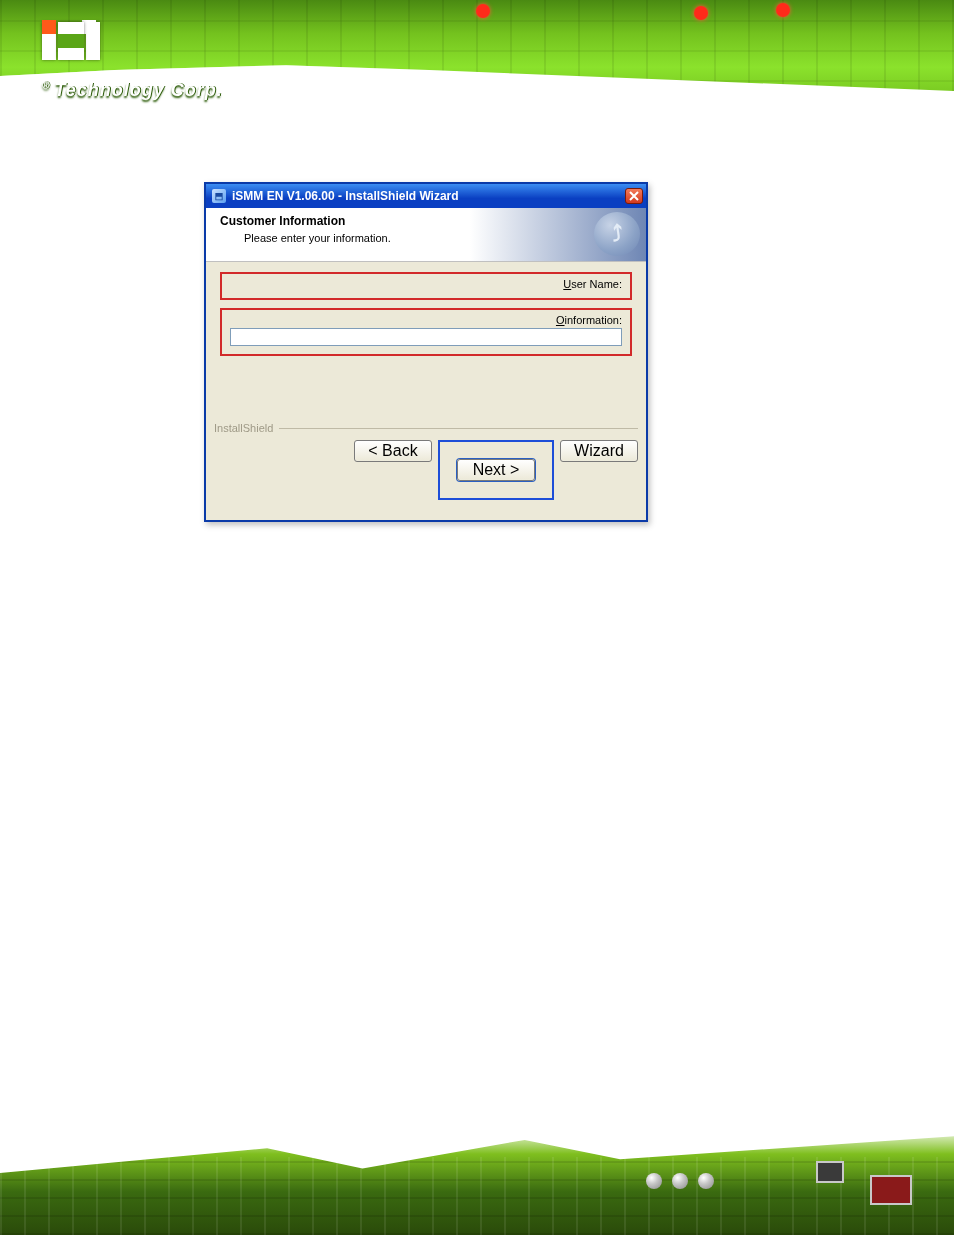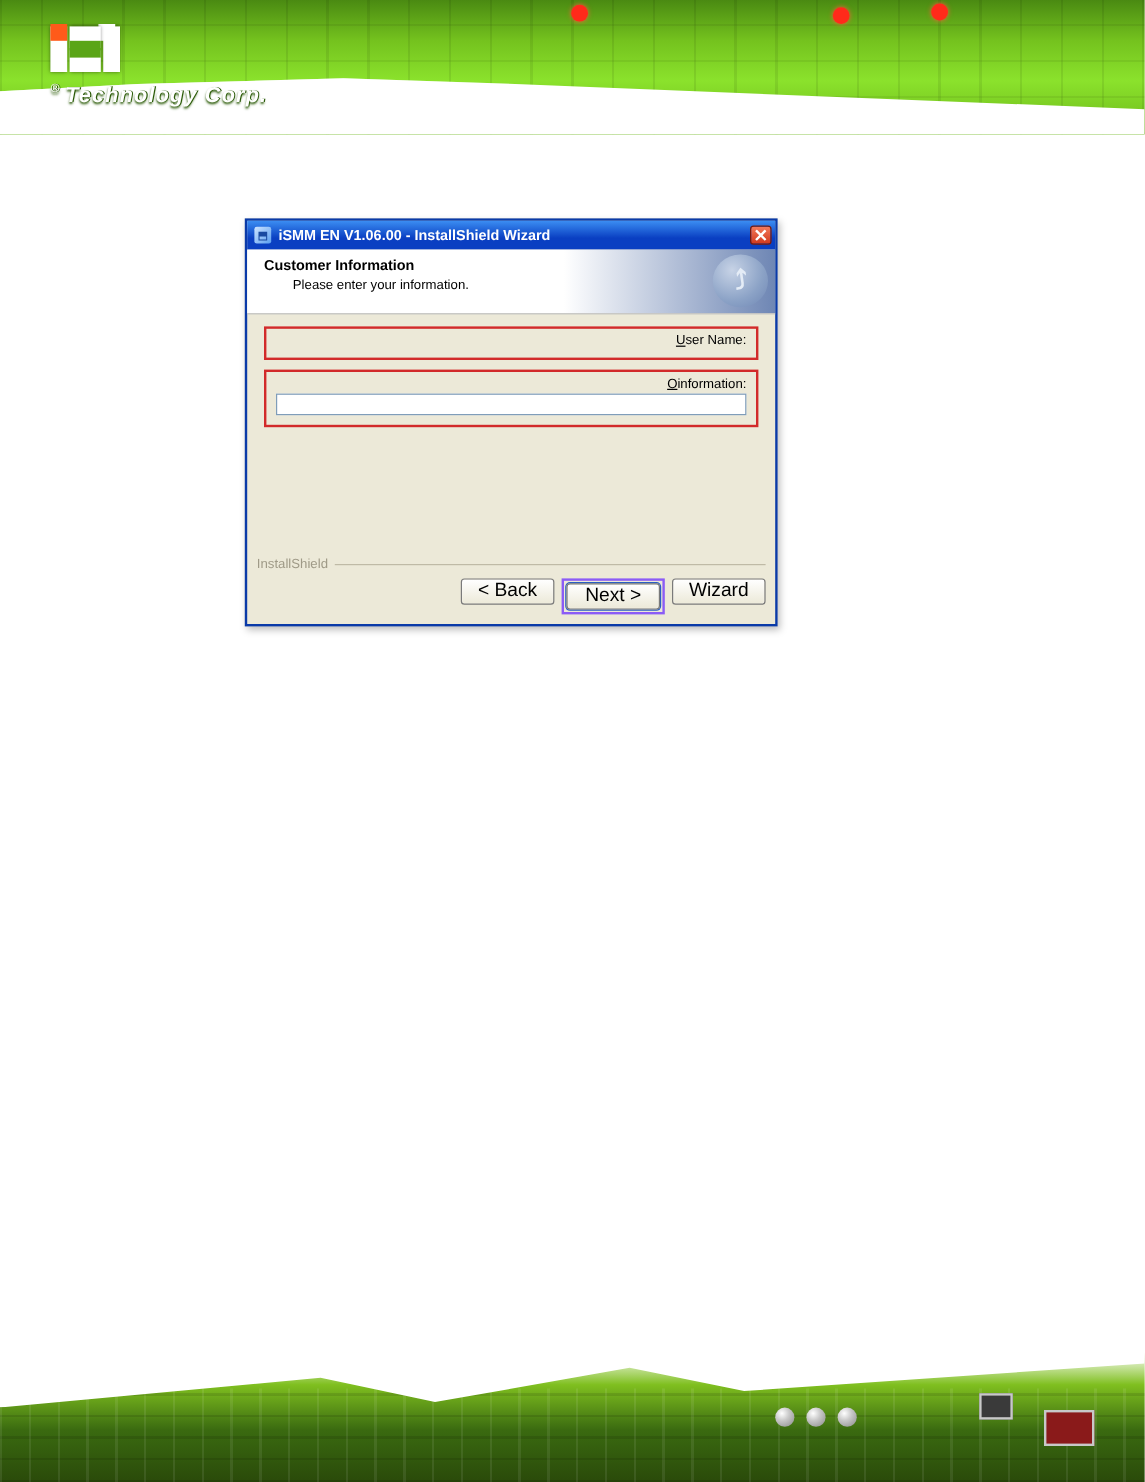--- a/index.html
+++ b/index.html
@@ -51,21 +51,21 @@
   .logo-iei .bar.e{ height:38px; width:26px; position:relative;}
   .logo-iei .bar.e::before, .logo-iei .bar.e::after{content:"";position:absolute;left:0;right:0;height:8px;background:#5aa517;}
   .logo-iei .bar.e::before{top:12px;}
   .logo-iei .bar.e::after{bottom:12px;}
   .logo-iei .bar.i2{ height:38px;}
   .logo-iei .dot-o{ width:14px;height:14px;background:#ff5a1a;position:absolute;top:-2px;left:0;}
   .logo-iei .dot-w{ width:14px;height:14px;background:#fff;position:absolute;top:-2px;left:40px;}
   .logo-tag{
     font-size:18px; font-weight:bold; font-style:italic;
     color:#fff; text-shadow:0 2px 2px #2a5a06, 1px 0 0 #2a5a06;
-    letter-spacing:1px; margin-top:9px;
+    letter-spacing:1px; margin-top:20px;
   }
   .logo-tag .reg{ font-size:10px; vertical-align:top; margin-right:4px;}
 
   
   .dialog-wrap{
     position:absolute; top:182px; left:204px;
     width:444px; height:340px;
     border:2px solid #0a3aa8;
     background:#ece9d8;
     box-shadow: 2px 3px 6px rgba(0,0,0,0.25);
@@ -132,40 +132,40 @@
   }
   .sel-wrap{ position:relative; }
   .sel-wrap .selection{
     position:absolute; top:3px; left:4px;
     background:#2a5fc2; color:#fff;
     font-size:11px; padding:0 1px; line-height:14px;
     pointer-events:none;
   }
 
   .footer{
-    position:absolute; bottom:8px; left:8px; right:8px;
+    position:absolute; bottom:20px; left:8px; right:8px;
   }
   .brand-line{
     display:flex; align-items:center; gap:6px;
     margin-bottom:6px;
   }
   .brand-line span{ font-size:11px; color:#9f9a87; }
   .brand-line .rule{ flex:1; height:1px; background:#bfbaa6;}
   .btn-row{ display:flex; justify-content:flex-end; gap:6px; }
   .xp-btn{
     width:78px; height:22px;
     font-size:16px; font-family:Tahoma, Arial, sans-serif;
     background: linear-gradient(180deg,#ffffff,#ece9d8);
     border:1px solid #7a7a7a; border-radius:3px;
     box-shadow: inset 0 0 1px #fff;
     cursor:pointer;
   }
   .next-highlight{
-    border:2px solid #8b5cf6;
-    padding:2px; display:inline-block;
+    border:2px solid #1d4ed8;
+    padding:17px; display:inline-block;
   }
   .next-highlight .xp-btn{
     box-shadow: 0 0 0 1px #2a5fc2, inset 0 0 1px #fff;
   }
 
   
   .bottom-banner{
     position:absolute; left:0; right:0; bottom:0; height:108px;
     background: linear-gradient(180deg,#ffffff 0%, #7fbf1f 25%, #3a6a10 60%, #2a4a0a 100%);
     overflow:hidden;

